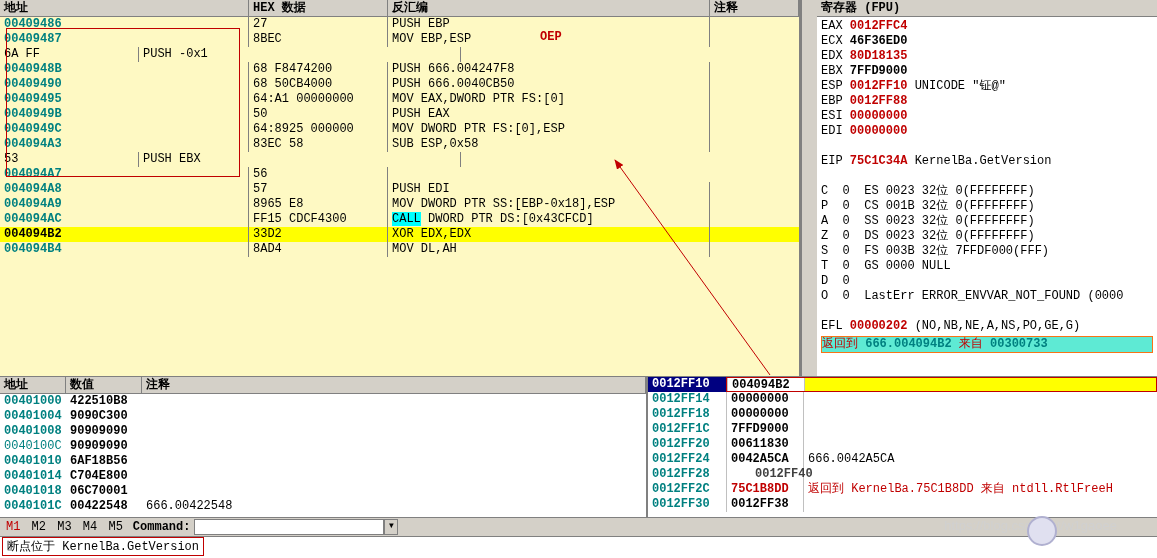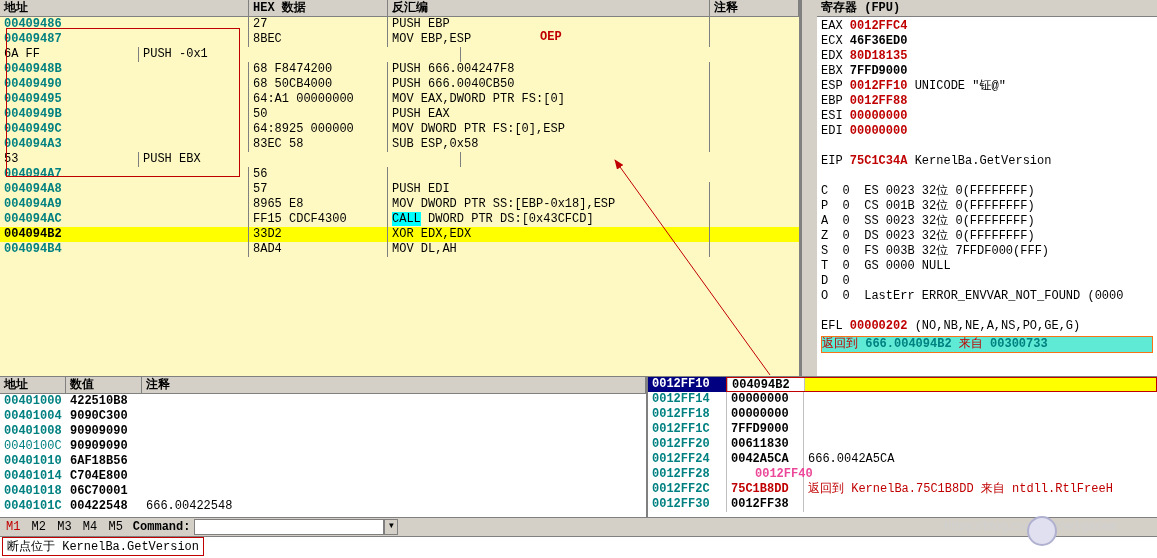--- a/index.html
+++ b/index.html
@@ -266,21 +266,21 @@
           <div class="s-val" style="color: rgb(0, 0, 0);">00611830</div>
           <div class="s-cmt"></div>
         </div>
         <div class="stack-row">
           <div class="s-addr">0012FF24</div>
           <div class="s-val" style="color: rgb(0, 0, 0);">0042A5CA</div>
           <div class="s-cmt">666.0042A5CA</div>
         </div>
         <div class="stack-row">
           <div class="s-addr">0012FF28</div>
-          <div class="s-val" style="color: #ec4899; padding-left: 28px;">0012FF40</div>
+          <div class="s-val" style="color: #404040; padding-left: 28px;">0012FF40</div>
           <div class="s-cmt"></div>
         </div>
         <div class="stack-row">
           <div class="s-addr">0012FF2C</div>
           <div class="s-val" style="color: rgb(192, 0, 0);">75C1B8DD</div>
           <div class="s-cmt"><span style="color:#c00000">返回到 KernelBa.75C1B8DD 来自 ntdll.RtlFreeH</span></div>
         </div>
         <div class="stack-row">
           <div class="s-addr">0012FF30</div>
           <div class="s-val" style="color: rgb(0, 0, 0);">0012FF38</div>

